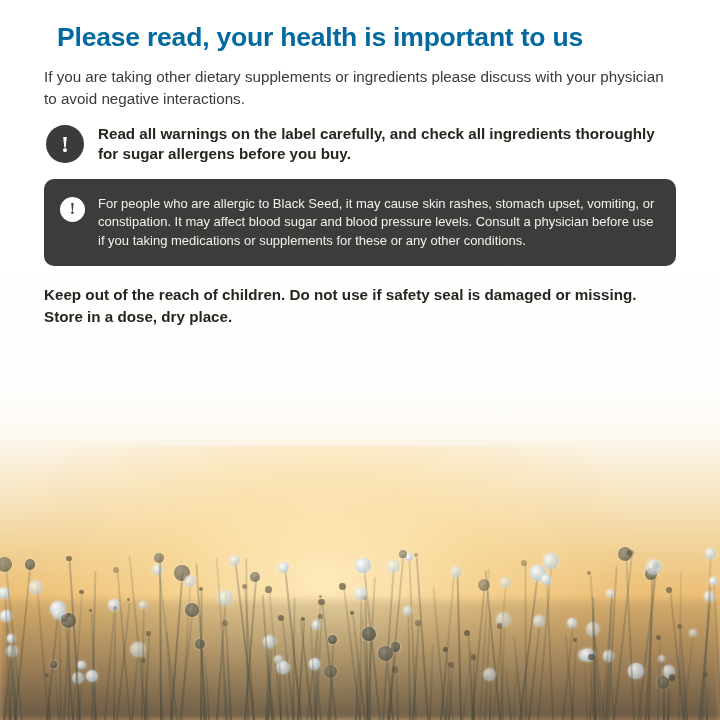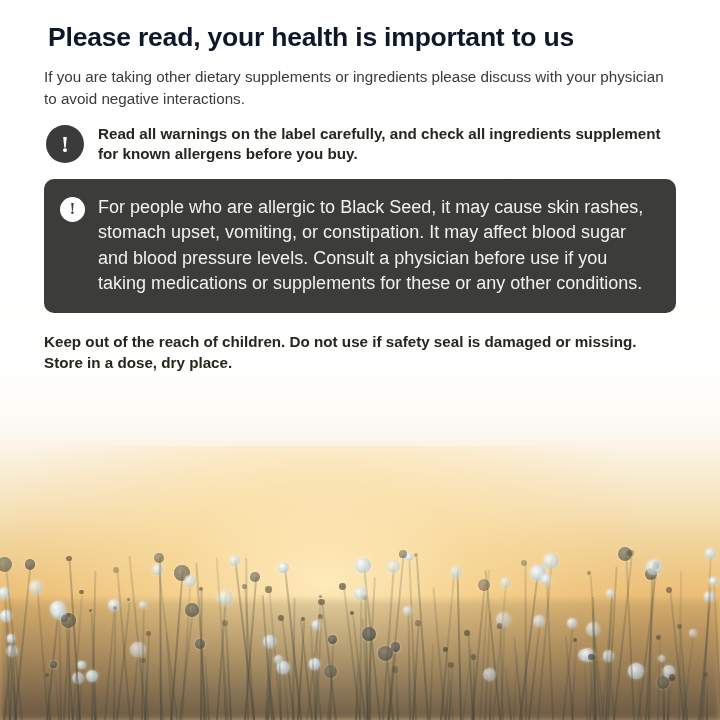--- a/index.html
+++ b/index.html
@@ -100,24 +100,24 @@
 
   
   .content {
     position: relative;
     padding: 16px 44px 0 44px;
     box-sizing: border-box;
     width: 720px;
   }
 
   h1.headline {
-    margin: 6px 0 14px 4px;
+    margin: 6px 0 14px 13px;
     font-size: 26.5px;
     font-weight: bold;
-    color: #0f172a;
+    color: #0369a1;
     letter-spacing: -0.2px;
     line-height: 1.15;
   }
 
   p.body-text {
     margin: 0 0 12px 0;
     font-size: 15.2px;
     line-height: 1.42;
     color: #3a3a38;
   }
@@ -164,21 +164,21 @@
     background: #3c3c3a;
     border-radius: 10px;
     padding: 16px 20px 16px 16px;
     display: flex;
     align-items: flex-start;
     gap: 13px;
     margin: 14px 0 18px 0;
   }
   .dark-box-text {
     color: #f2f1ee;
-    font-size: 18px;
+    font-size: 13px;
     line-height: 1.42;
   }
 
   h2.sub-headline {
     margin: 16px 0 14px 0;
     font-size: 20px;
     font-weight: bold;
     color: #26261f;
   }
 
@@ -482,21 +482,21 @@
   </div>
 
   <div class="content">
 
     <h1 class="headline">Please read,  your health is important to us</h1>
 
     <p class="body-text">If you are taking other dietary supplements or ingredients please discuss with your physician to avoid negative interactions.</p>
 
     <div class="warn-row">
       <div class="icon-circle">!</div>
-      <div class="warn-strong">Read all warnings on the label carefully, and check all ingredients supplement for known allergens before you buy.</div>
+      <div class="warn-strong">Read all warnings on the label carefully, and check all ingredients thoroughly for sugar allergens before you buy.</div>
     </div>
 
 
     <div class="dark-box">
       <div class="icon-circle small">!</div>
       <div class="dark-box-text">For people who are allergic to Black Seed, it may cause skin rashes, stomach upset, vomiting, or constipation. It may affect blood sugar and blood pressure levels. Consult a physician before use if you taking medications or supplements for these or any other conditions.</div>
     </div>
 
 
     <p class="bold-note">Keep out of the reach of children. Do not use if safety seal is damaged or missing. Store in a dose, dry place.</p>

